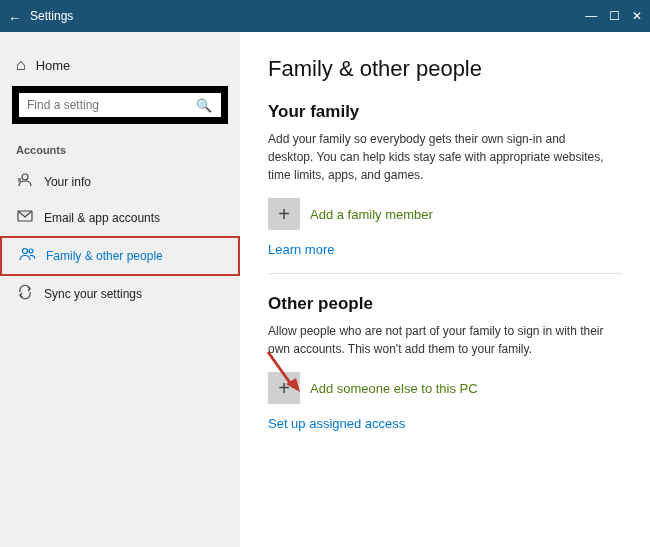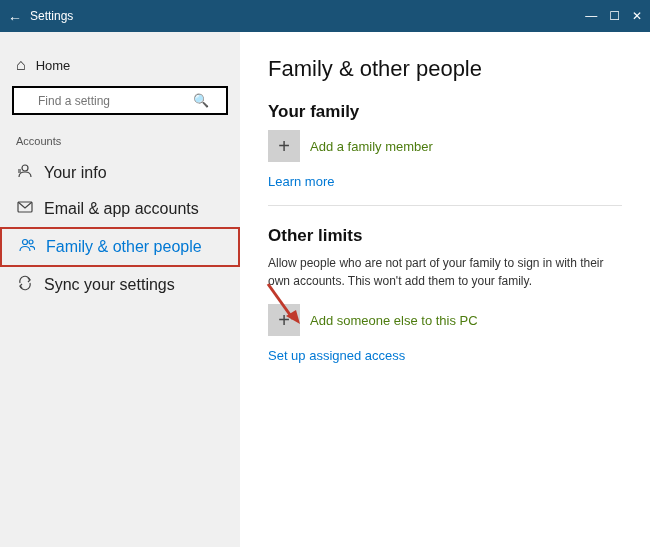--- a/index.html
+++ b/index.html
@@ -56,52 +56,52 @@
       width: 240px;
       background: #f0f0f0;
       padding: 16px 0;
       flex-shrink: 0;
     }
 
     .sidebar-search {
       margin: 0 12px 16px 12px;
       display: flex;
       align-items: center;
-      border: 2px solid #000000;
+      border: 7px solid #000000;
       background: white;
-      height: 29px;
-      padding: 0 24px;
+      height: 38px;
+      padding: 0 8px;
     }
     .sidebar-search input {
       border: none;
       outline: none;
       font-size: 12px;
       flex: 1;
       background: transparent;
       color: #555;
     }
     .sidebar-search-icon {
       color: #555;
       font-size: 13px;
     }
 
     .sidebar-section-title {
       font-size: 11px;
       color: #555;
       padding: 4px 16px 8px 16px;
-      font-weight: 400;
+      font-weight: 700;
     }
 
     .sidebar-item {
       display: flex;
       align-items: center;
       gap: 10px;
       padding: 8px 16px;
       cursor: pointer;
-      font-size: 16px;
+      font-size: 12px;
       color: #222;
     }
     .sidebar-item.active {
       border: 2px solid #c0392b;
       color: #0078d4;
       background: #f0f0f0;
     }
     .sidebar-item .icon {
       font-size: 16px;
       width: 18px;
@@ -284,33 +284,34 @@
     </div>
 
   </div>
 
   <div class="content">
 
     <h1 class="content-title">Family &amp; other people</h1>
 
     <div>
       <div class="section-title">Your family</div>
+      <div class="section-desc">Add your family so everybody gets their own sign-in and desktop. You can help kids stay safe with appropriate websites, time limits, apps, and games.</div>
 
       <div class="add-button">
         <div class="plus-box">+</div>
         <span class="add-label">Add a family member</span>
       </div>
 
       <span class="learn-more">Learn more</span>
     </div>
 
     <div class="divider"></div>
 
     <div class="other-section">
-      <div class="section-title">Other limits</div>
+      <div class="section-title">Other people</div>
       <div class="section-desc">Allow people who are not part of your family to sign in with their own accounts. This won't add them to your family.</div>
 
       
       <div style="position:relative; display:flex; align-items:center; gap:10px; margin-bottom:10px;">
 
         <svg style="position:absolute; left:-10px; top:-30px; pointer-events:none;" width="60" height="60" viewBox="0 0 60 60">
           <line x1="10" y1="10" x2="35" y2="45" stroke="#c0392b" stroke-width="3"></line>
           <polygon points="28,42 42,50 38,36" fill="#c0392b"></polygon>
         </svg>
 

